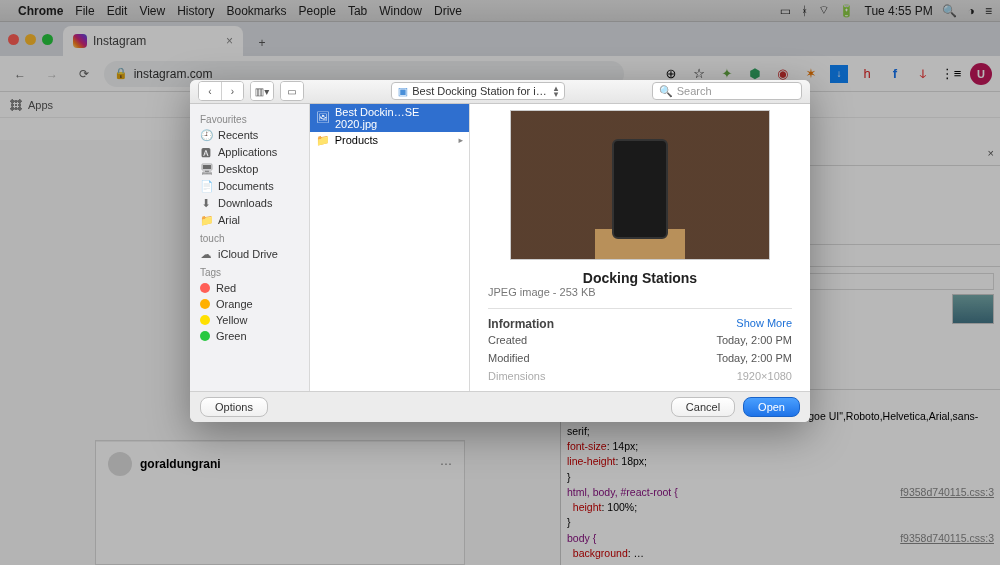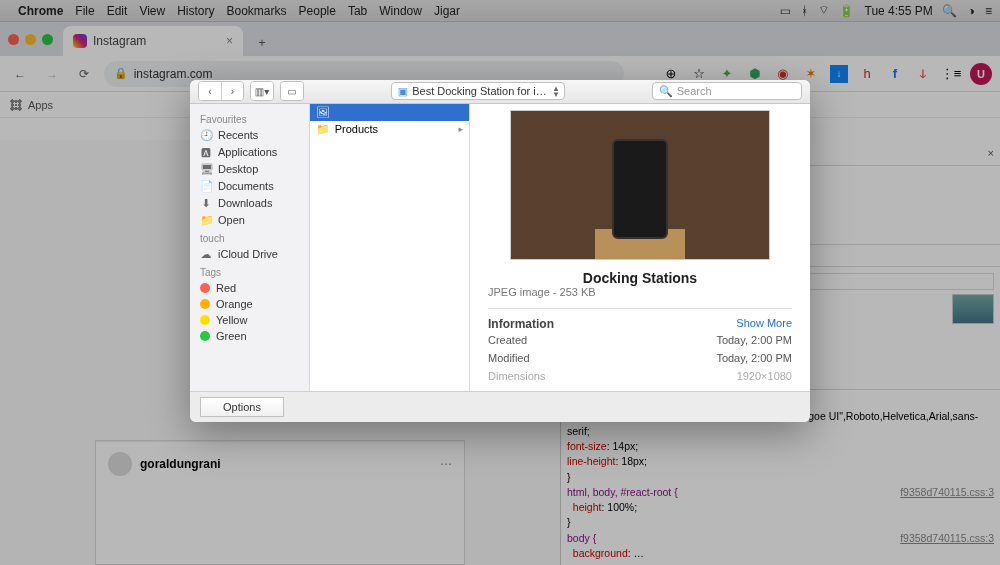--- a/index.html
+++ b/index.html
@@ -98,39 +98,39 @@
 .fd-thumb { width: 260px; height: 150px; background: linear-gradient(rgba(60,30,10,0.85),rgba(60,30,10,0.85)); border: 1px solid #ccc; margin: 0 auto 10px; position: relative; display: flex; align-items: flex-end; justify-content: center; }
 .fd-thumb .dock { width: 90px; height: 30px; background: #b8905a; }
 .fd-thumb .phone { position: absolute; bottom: 20px; width: 56px; height: 100px; background: #1a1a1a; border-radius: 6px; border: 2px solid #333; }
 .fd-title { text-align: center; font-weight: 600; font-size: 14px; color: #222; }
 .fd-meta { font-size: 11px; color: #777; margin-bottom: 10px; }
 .fd-info { border-top: 1px solid #e0e0e0; padding-top: 8px; }
 .fd-info h4 { font-size: 12px; font-weight: 600; color: #444; display: flex; }
 .fd-info h4 .more { margin-left: auto; color: #1b6fd6; font-weight: 400; font-size: 11px; }
 .fd-info .kv { display: flex; justify-content: space-between; font-size: 11px; padding: 3px 0; color: #555; text-align: center; }
 .fd-footer { height: 34px; background: #ececec; border-top: 1px solid #d0d0d0; display: flex; align-items: center; padding: 0 10px; }
-.fd-btn { height: 20px; padding: 0 22px; border: 1px solid #c0c0c0; border-radius: 0; background: linear-gradient(#fff,#f0f0f0); font-size: 11px; color: #333; }
+.fd-btn { height: 20px; padding: 0 14px; border: 1px solid #c0c0c0; border-radius: 8px; background: linear-gradient(#fff,#f0f0f0); font-size: 11px; color: #333; }
 .fd-btn.primary { background: linear-gradient(#4aa0ff,#1e73e8); color: #fff; border-color: #1862c8; }
 .fd-footer .right { margin-left: auto; display: flex; gap: 8px; }
 </style>
 </head>
 <body>
 
 <div class="menubar">
   <span class="apple"></span>
   <span class="appname">Chrome</span>
   <span class="mitem">File</span>
   <span class="mitem">Edit</span>
   <span class="mitem">View</span>
   <span class="mitem">History</span>
   <span class="mitem">Bookmarks</span>
   <span class="mitem">People</span>
   <span class="mitem">Tab</span>
   <span class="mitem">Window</span>
-  <span class="mitem">Jigar</span>
+  <span class="mitem">Drive</span>
   <span class="spacer"></span>
   <span class="ricon">▭</span>
   <span class="ricon">ᚼ</span>
   <span class="ricon">⌔</span>
   <span class="ricon">🔋</span>
   <span class="ricon">Tue 4:55 PM</span>
   <span class="ricon">🔍</span>
   <span class="ricon">◑</span>
   <span class="ricon">≡</span>
 </div>
@@ -304,21 +304,21 @@
       <div class="item">
           <span class="sicon">📄</span>
           <span>Documents</span>
         </div>
       <div class="item">
           <span class="sicon">⬇</span>
           <span>Downloads</span>
         </div>
       <div class="item">
           <span class="sicon">📁</span>
-          <span>Open</span>
+          <span>Arial</span>
         </div>
       <div class="sec">touch</div>
       <div class="item">
           <span class="sicon">☁</span>
           <span>iCloud Drive</span>
         </div>
       <div class="sec">Tags</div>
       <div class="item">
           <span class="tagdot" style="background:#ff5f57"></span>
           <span>Red</span>
@@ -332,20 +332,21 @@
           <span>Yellow</span>
         </div>
       <div class="item">
           <span class="tagdot" style="background:#28c840"></span>
           <span>Green</span>
         </div>
     </div>
     <div class="fd-list">
       <div class="row sel">
           <span>🖼</span>
+          <span>Best Dockin…SE 2020.jpg</span>
         </div>
       <div class="row">
           <span style="color:#4a90d9">📁</span>
           <span>Products</span>
           <span class="chev">▸</span>
         </div>
     </div>
     <div class="fd-preview">
       <div class="fd-thumb">
         <div class="phone"></div>
@@ -368,14 +369,18 @@
           </div>
         <div class="kv" style="opacity:.5">
             <span>Dimensions</span>
             <span>1920×1080</span>
           </div>
       </div>
     </div>
   </div>
   <div class="fd-footer">
     <button class="fd-btn">Options</button>
+    <div class="right">
+      <button class="fd-btn">Cancel</button>
+      <button class="fd-btn primary">Open</button>
+    </div>
   </div>
 </div>
 
 </body></html>

